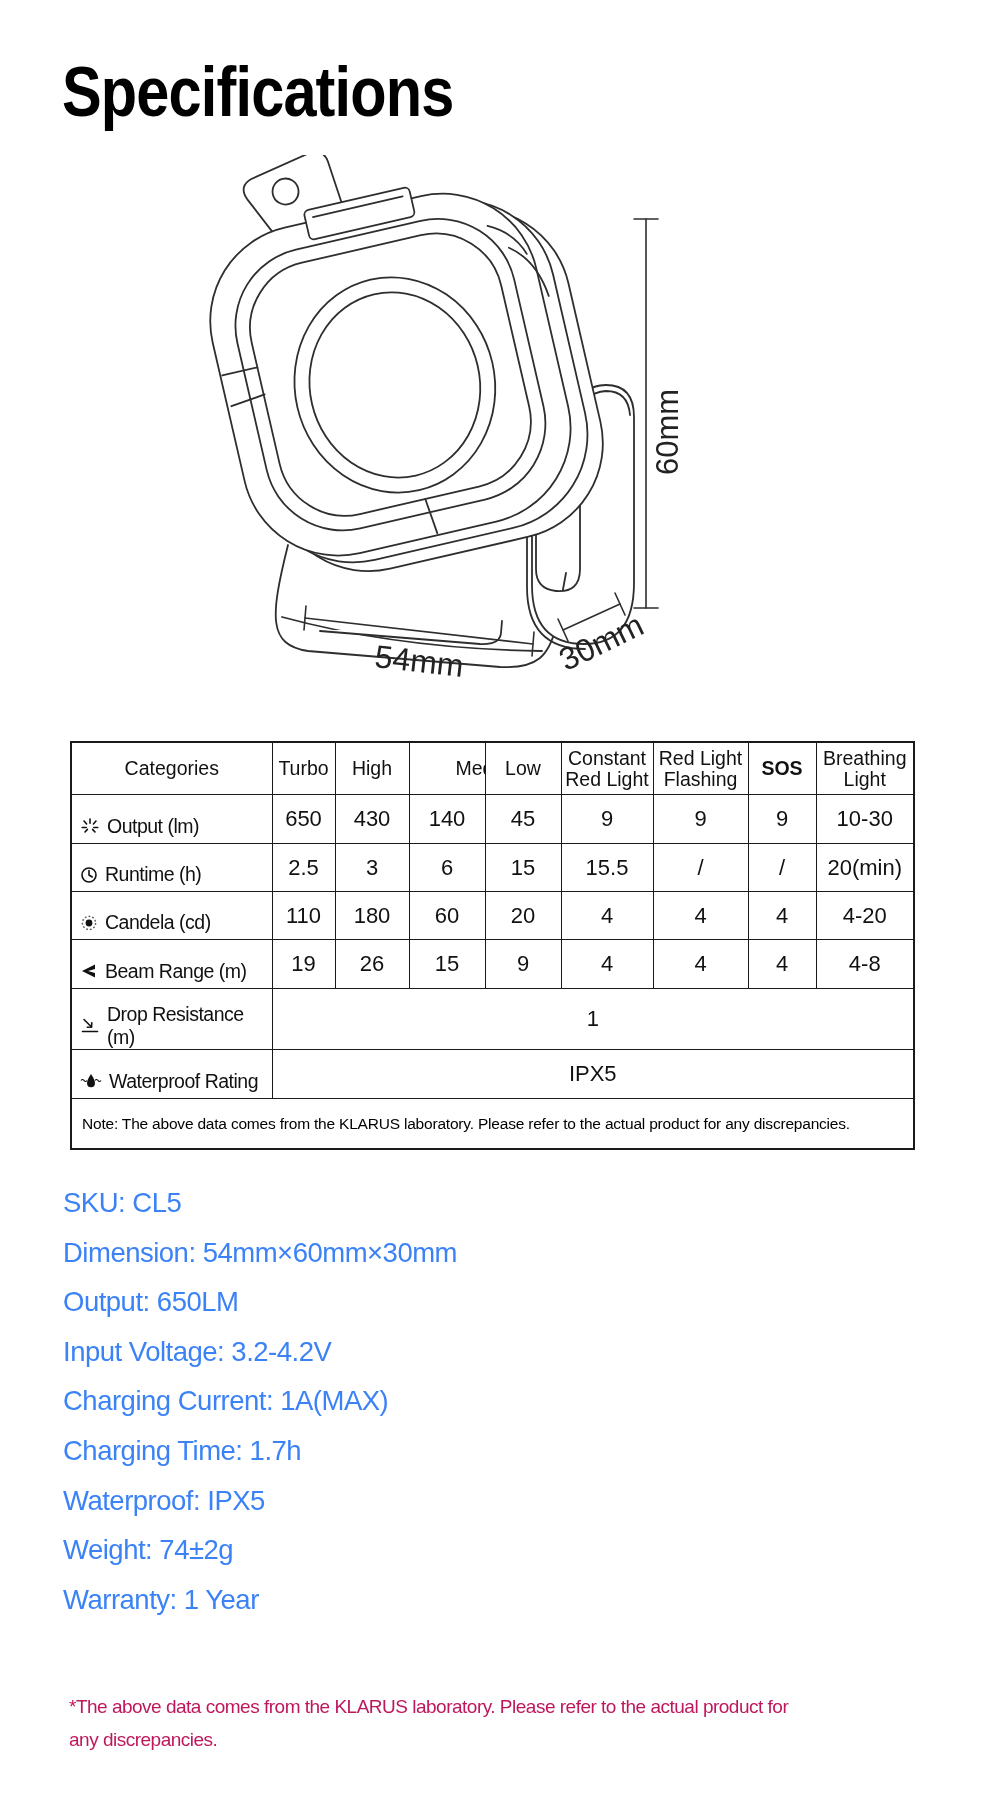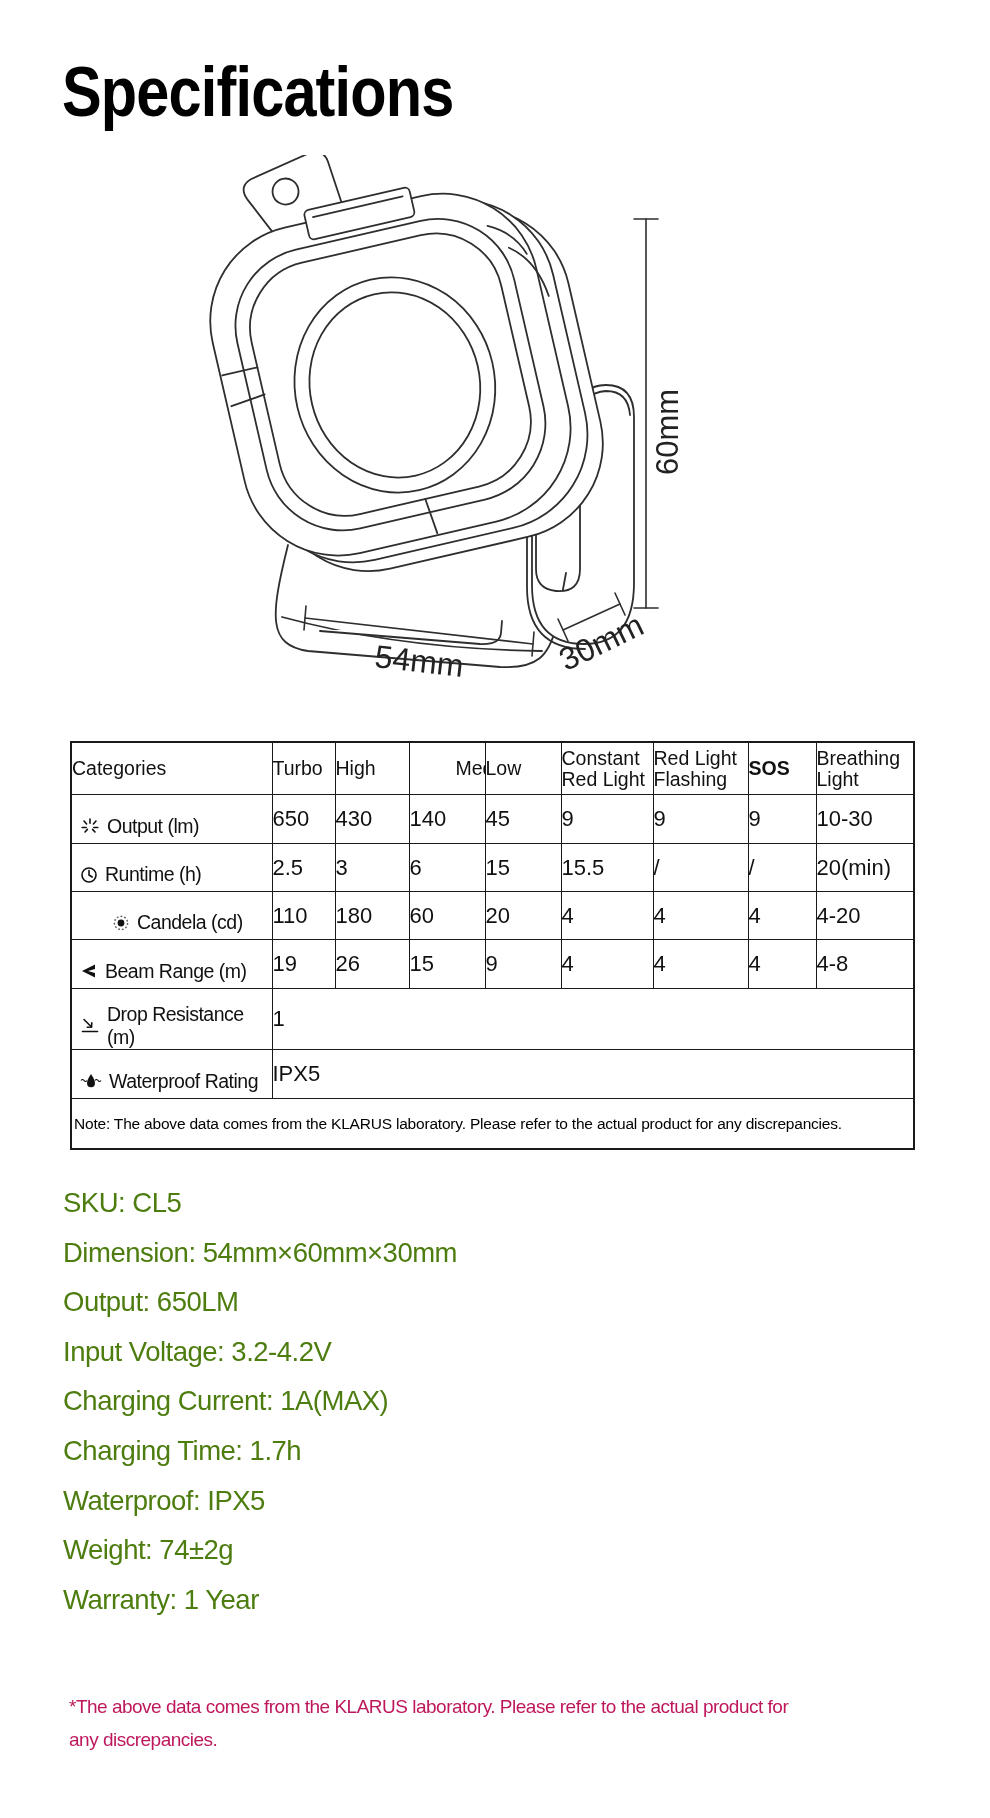--- a/index.html
+++ b/index.html
@@ -17,35 +17,35 @@
   .drawing{position:absolute;left:170px;top:155px;width:530px;height:545px;}
   .drawing svg{display:block;}
   .dim-label{font-family:"Liberation Sans","DejaVu Sans",sans-serif;fill:#222;}
   
   .spec-table{
     position:absolute;left:70px;top:741px;width:843px;
     border-collapse:collapse;table-layout:fixed;
     border:2.5px solid #1a1a1a;
   }
   .spec-table td{
-    border:1.5px solid #1a1a1a;vertical-align:middle;
+    border:1.5px solid #1a1a1a;text-align:center;vertical-align:middle;
     font-size:22px;color:#111;padding:0;overflow:hidden;
   }
   .spec-table td.hdr{font-size:19.5px;line-height:21px;}
   .spec-table td.lbl{text-align:left;font-size:19.5px;letter-spacing:-0.5px;}
   .lbl-inner{display:flex;align-items:center;gap:7px;padding-left:8px;margin-top:14px;}
   .lbl-inner svg{flex:0 0 auto;}
   .spec-table td.note-cell{
     text-align:left;font-size:15.5px;letter-spacing:-0.2px;white-space:nowrap;
-    padding-left:2px;color:#000;
+    padding-left:10px;color:#000;
   }
   
   .spec-list{position:absolute;left:63px;top:1178px;width:860px;}
   .spec-line{
-    font-size:27.5px;letter-spacing:-0.5px;line-height:49.6px;color:#4d7c0f;white-space:nowrap;
+    font-size:27.5px;letter-spacing:-0.5px;line-height:49.6px;color:#3b82f6;white-space:nowrap;
   }
   
   .footnote{
     position:absolute;left:69px;top:1690px;width:750px;
     font-size:19px;letter-spacing:-0.5px;line-height:33px;color:#be185d;
   }
 </style>
 </head>
 <body>
 
@@ -185,21 +185,21 @@
           <td>2.5</td>
           <td>3</td>
           <td>6</td>
           <td>15</td>
           <td>15.5</td>
           <td>/</td>
           <td>/</td>
           <td>20(min)</td>
         </tr>
         <tr>
-          <td class="lbl" style="height: 47px; padding-left: 32px;">
+          <td class="lbl" style="height: 47px;">
             <span class="lbl-inner">
               <span style="display: inline-flex;">
                 <svg width="18" height="18" viewBox="0 0 18 18">
                   <circle cx="9" cy="9" r="6.6" fill="none" stroke="#555" stroke-width="1.4" stroke-dasharray="1.8 2"></circle>
                   <circle cx="9" cy="9" r="3.4" fill="#111"></circle>
                 </svg>
               </span>
               <span>Candela (cd)</span>
             </span>
           </td>

